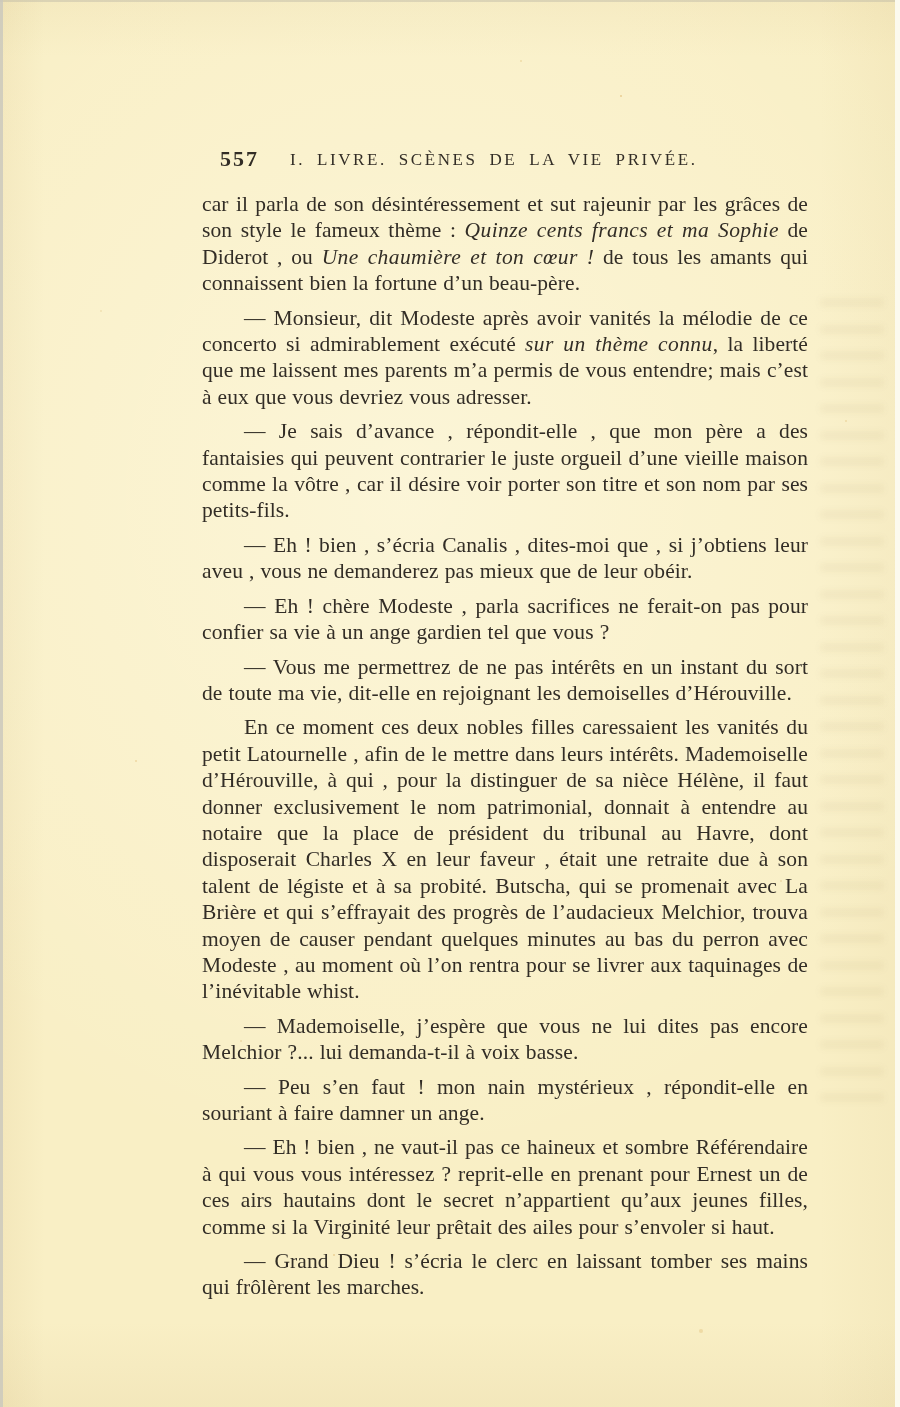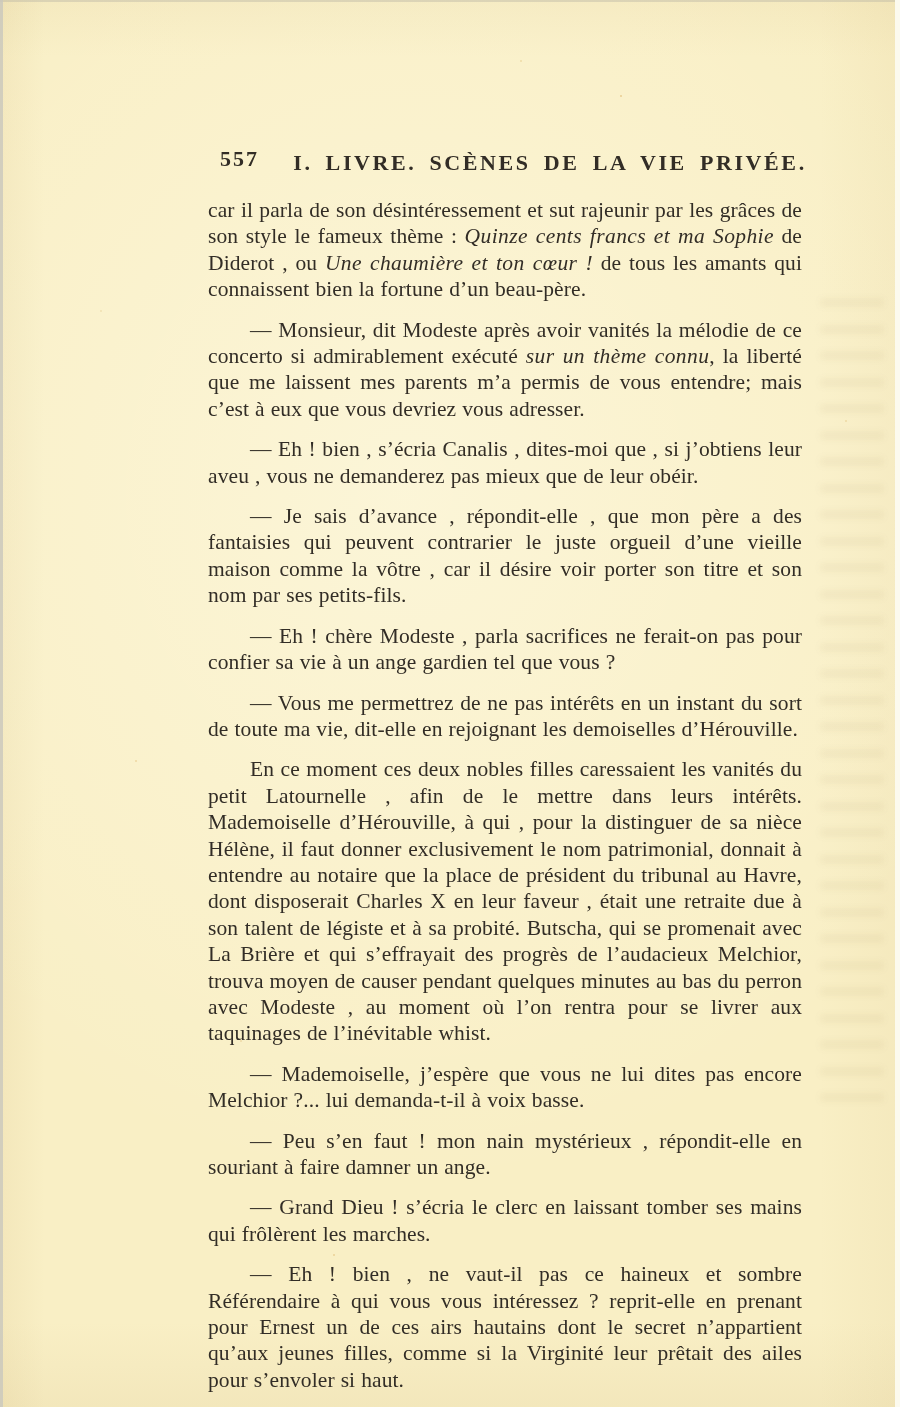--- a/index.html
+++ b/index.html
@@ -46,34 +46,34 @@
       rgba(148,124,76,0) 9px, rgba(148,124,76,0) 26.5px);
     filter:blur(3px);opacity:.7;
   }
 
   .header-row{position:absolute;top:146px;left:194px;width:622px;height:30px;color:var(--ink);}
   .page-number{
     position:absolute;left:26px;top:0;
     font-size:22px;font-weight:700;letter-spacing:2px;
   }
   .running-title{
-    position:absolute;left:96px;right:6px;top:4px;text-align:center;
-    font-size:22px;font-weight:700;letter-spacing:2.6px;word-spacing:5px;
+    position:absolute;left:96px;right:6px;top:4px;
+    font-size:17px;font-weight:400;letter-spacing:2.6px;word-spacing:5px;
     white-space:nowrap;
   }
 
   .text-block{
     position:absolute;top:183px;left:194px;width:622px;
     color:var(--ink);
     font-size:21.5px;line-height:26.4px;
     text-align:justify;
     letter-spacing:0.1px;word-spacing:0.5px;
     hyphens:auto;
   }
-  .text-block p{margin:14px;}
+  .text-block p{margin:8px;}
   .text-block p.indent{text-indent:42px;}
   .it{font-style:italic;letter-spacing:0.4px;}
 </style>
 </head>
 <body>
 
 <div class="page">
   <div class="edge-top"></div>
   <div class="edge-left"></div>
   <div class="edge-right"></div>
@@ -81,23 +81,23 @@
   <div class="showthrough"></div>
 
   <div class="header-row">
     <span class="page-number">557</span>
     <span class="running-title">I. LIVRE. SCÈNES DE LA VIE PRIVÉE.</span>
   </div>
 
   <div class="text-block">
       <p class=""><span>car il parla de son désintéressement et sut rajeunir par les grâces de son style le fameux thème : </span><span class="it">Quinze cents francs et ma Sophie</span><span> de Diderot , ou </span><span class="it">Une chaumière et ton cœur !</span><span> de tous les amants qui connaissent bien la fortune d’un beau-père.</span></p>
       <p class="indent"><span>— Monsieur, dit Modeste après avoir vanités la mélodie de ce concerto si admirablement exécuté </span><span class="it">sur un thème connu</span><span>, la liberté que me laissent mes parents m’a permis de vous entendre; mais c’est à eux que vous devriez vous adresser.</span></p>
+      <p class="indent"><span>— Je sais d’avance , répondit-elle , que mon père a des fantaisies qui peuvent contrarier le juste orgueil d’une vieille maison comme la vôtre , car il désire voir porter son titre et son nom par ses petits-fils.</span></p>
       <p class="indent"><span>— Eh ! bien , s’écria Canalis , dites-moi que , si j’obtiens leur aveu , vous ne demanderez pas mieux que de leur obéir.</span></p>
-      <p class="indent"><span>— Je sais d’avance , répondit-elle , que mon père a des fantaisies qui peuvent contrarier le juste orgueil d’une vieille maison comme la vôtre , car il désire voir porter son titre et son nom par ses petits-fils.</span></p>
       <p class="indent"><span>— Eh ! chère Modeste , parla sacrifices ne ferait-on pas pour confier sa vie à un ange gardien tel que vous ?</span></p>
       <p class="indent"><span>— Vous me permettrez de ne pas intérêts en un instant du sort de toute ma vie, dit-elle en rejoignant les demoiselles d’Hérouville.</span></p>
       <p class="indent"><span>En ce moment ces deux nobles filles caressaient les vanités du petit Latournelle , afin de le mettre dans leurs intérêts. Mademoiselle d’Hérouville, à qui , pour la distinguer de sa nièce Hélène, il faut donner exclusivement le nom patrimonial, donnait à entendre au notaire que la place de président du tribunal au Havre, dont disposerait Charles X en leur faveur , était une retraite due à son talent de légiste et à sa probité. Butscha, qui se promenait avec La Brière et qui s’effrayait des progrès de l’audacieux Melchior, trouva moyen de causer pendant quelques minutes au bas du perron avec Modeste , au moment où l’on rentra pour se livrer aux taquinages de l’inévitable whist.</span></p>
       <p class="indent"><span>— Mademoiselle, j’espère que vous ne lui dites pas encore Melchior ?... lui demanda-t-il à voix basse.</span></p>
       <p class="indent"><span>— Peu s’en faut ! mon nain mystérieux , répondit-elle en souriant à faire damner un ange.</span></p>
+      <p class="indent"><span>— Eh ! bien , ne vaut-il pas ce haineux et sombre Référendaire à qui vous vous intéressez ? reprit-elle en prenant pour Ernest un de ces airs hautains dont le secret n’appartient qu’aux jeunes filles, comme si la Virginité leur prêtait des ailes pour s’envoler si haut.</span></p>
       <p class="indent"><span>— Grand Dieu ! s’écria le clerc en laissant tomber ses mains qui frôlèrent les marches.</span></p>
-      <p class="indent"><span>— Eh ! bien , ne vaut-il pas ce haineux et sombre Référendaire à qui vous vous intéressez ? reprit-elle en prenant pour Ernest un de ces airs hautains dont le secret n’appartient qu’aux jeunes filles, comme si la Virginité leur prêtait des ailes pour s’envoler si haut.</span></p>
     </div>
 </div>
 
 </body></html>

